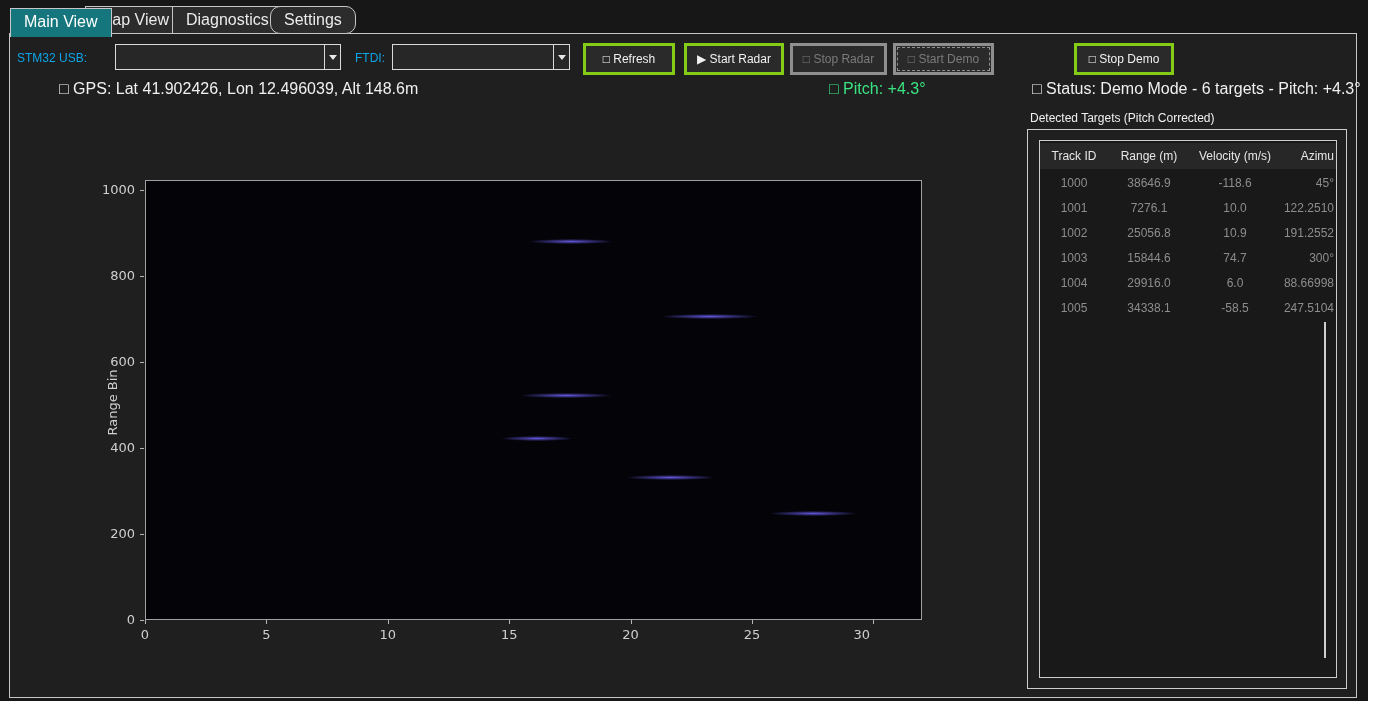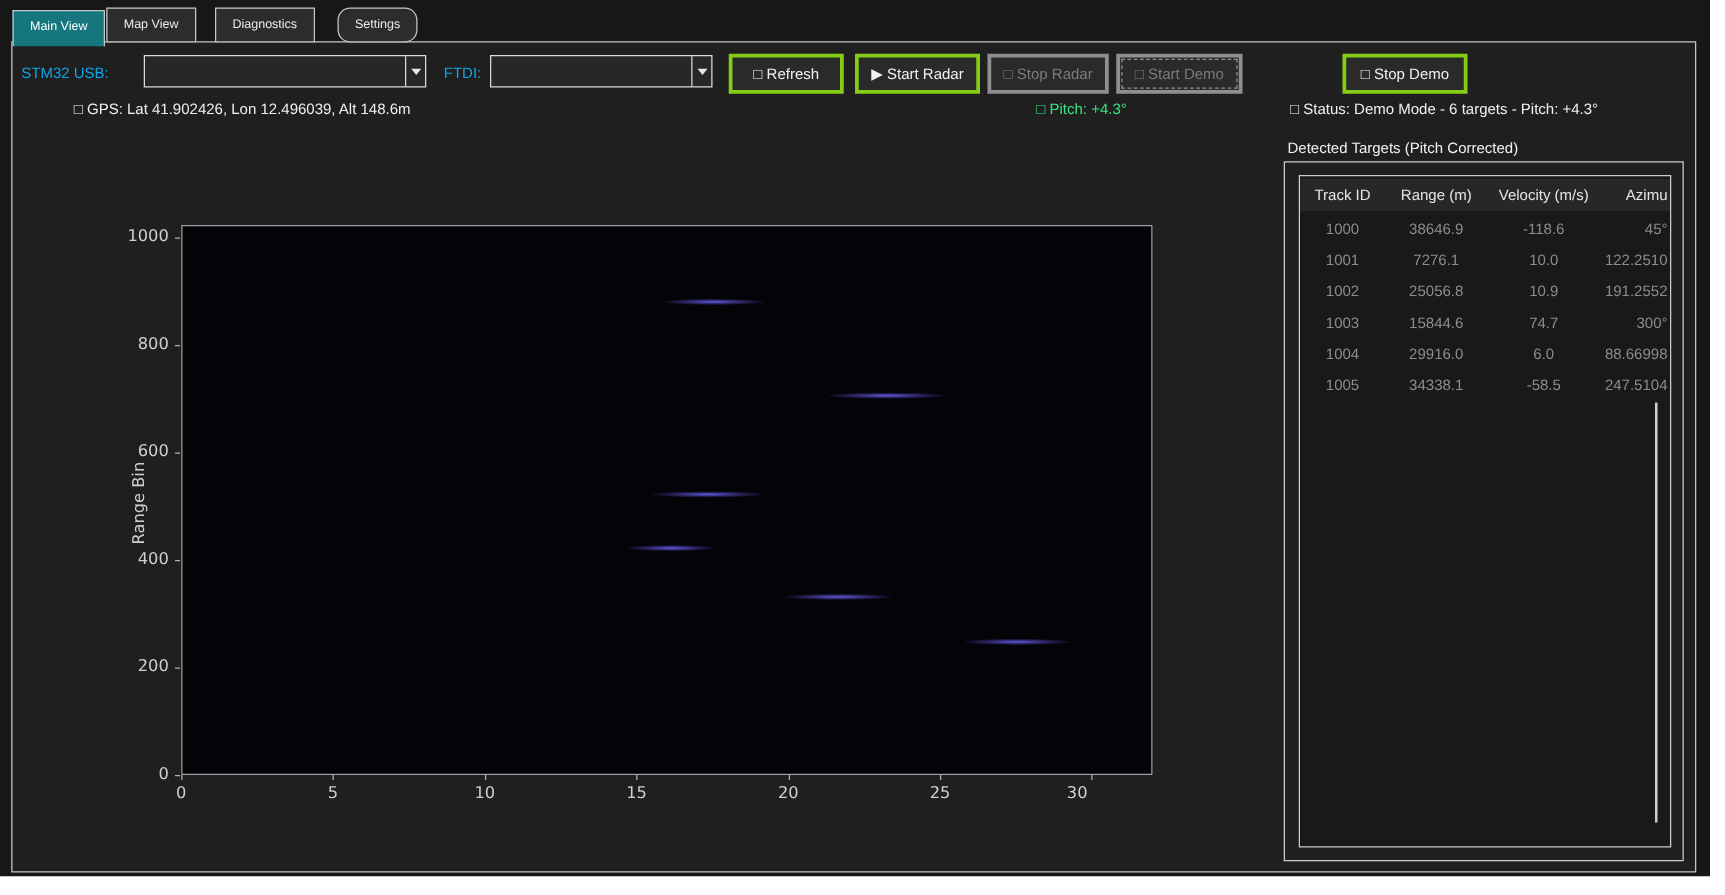--- a/index.html
+++ b/index.html
@@ -3,34 +3,34 @@
 <meta charset="utf-8">
 <style>
   html,body{margin:0;padding:0;}
   body{background:#ffffff;font-family:"Liberation Sans",sans-serif;}
   #app{position:relative;width:1380px;height:716px;background:#ffffff;overflow:hidden;}
   #window{position:absolute;left:0;top:0;width:1368px;height:701px;background:#171717;}
   
   #pane{position:absolute;left:9px;top:33px;width:1346px;height:663px;background:#1f1f1f;border:1px solid #c6c6c6;}
   
   .tab{position:absolute;top:6px;height:26px;line-height:26px;padding:0 13px;background:#2c2c2c;
-       border:1px solid #c6c6c6;color:#ebebeb;font-size:10px;cursor:default;z-index:3;}
+       border:1px solid #c6c6c6;color:#ebebeb;font-size:16px;cursor:default;z-index:3;}
   .tab.active{top:8px;height:28px;line-height:26px;background:#15767d;color:#ffffff;border-bottom:none;z-index:4;}
   
   .lbl{position:absolute;color:#0ea5e9;font-size:12px;}
   .combo{position:absolute;height:24px;background:#272727;border:1px solid #dadada;display:flex;}
   .combo .field{flex:1;}
   .combo .arrowbox{width:15px;border-left:1px solid #dadada;display:flex;align-items:center;justify-content:center;}
   .combo .arrow{width:0;height:0;border-left:4px solid transparent;border-right:4px solid transparent;border-top:5px solid #e8e8e8;}
   .btn{position:absolute;height:26px;background:#2a2a2a;border:3px solid #84cc16;color:#f1f1f1;
        font-size:12px;display:flex;align-items:center;justify-content:center;font-family:"Liberation Sans",sans-serif;}
   .btn.disabled{color:#7b7b7b;border-color:#8f8f8f;}
   .btn.dashed{outline:1px dashed #8f8f8f;outline-offset:-5px;}
   
-  .status-text{position:absolute;font-size:12px;color:#f0f0f0;white-space:nowrap;padding-left:32px;}
+  .status-text{position:absolute;font-size:16px;color:#f0f0f0;white-space:nowrap;padding-left:32px;}
   
   #chart-title{position:absolute;left:145px;top:155px;width:777px;text-align:center;
                font-family:"DejaVu Sans",sans-serif;font-size:14.5px;color:#d9d9d9;}
   #plot{position:absolute;left:145px;top:180px;width:777px;height:440px;background:#030308;
         border:1px solid #9f9f9f;box-sizing:border-box;overflow:hidden;}
   .blip{position:absolute;height:5px;border-radius:50%;}
   .tick-label{position:absolute;font-family:"DejaVu Sans",sans-serif;font-size:13px;color:#cfcfcf;white-space:nowrap;}
   .tickmark{position:absolute;background:#b4b4b4;}
   #ylabel{position:absolute;left:52px;top:395px;width:120px;font-family:"DejaVu Sans",sans-serif;
           font-size:13px;color:#cfcfcf;transform:rotate(-90deg);transform-origin:center;text-align:center;}

